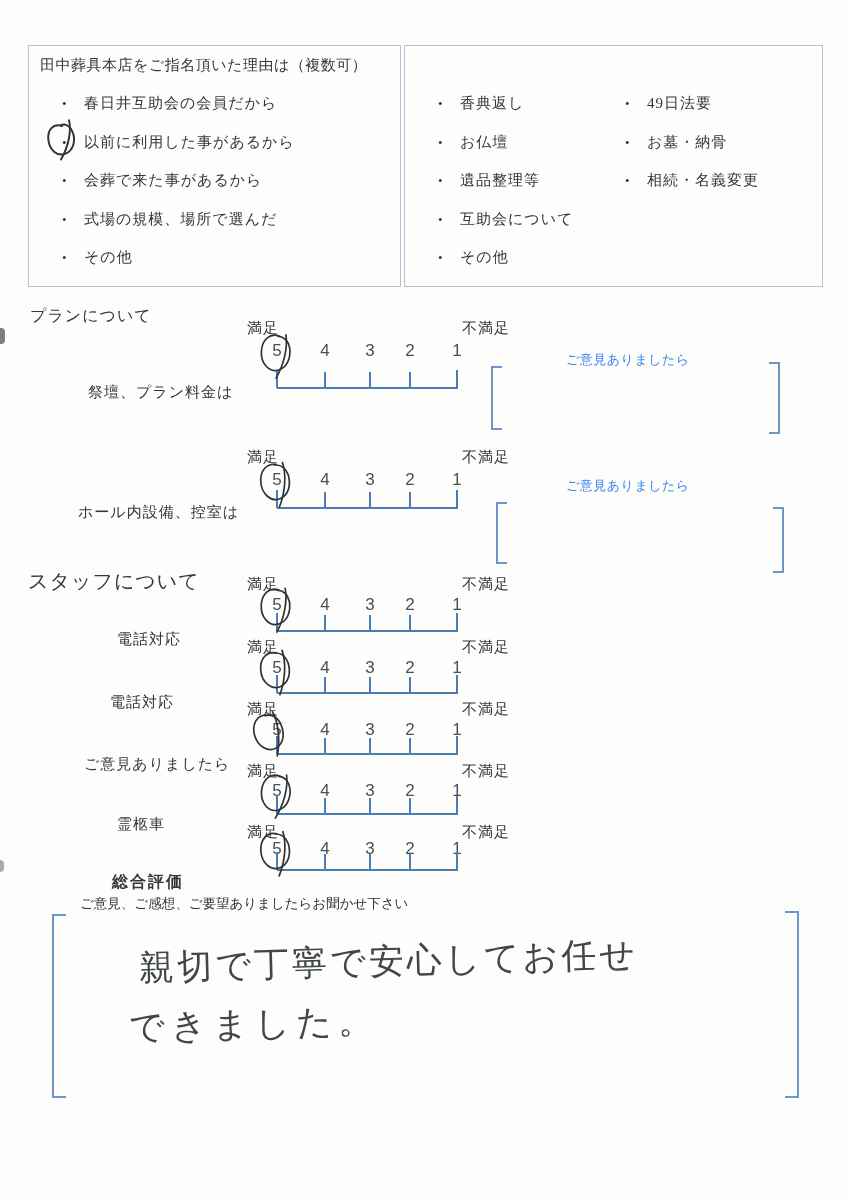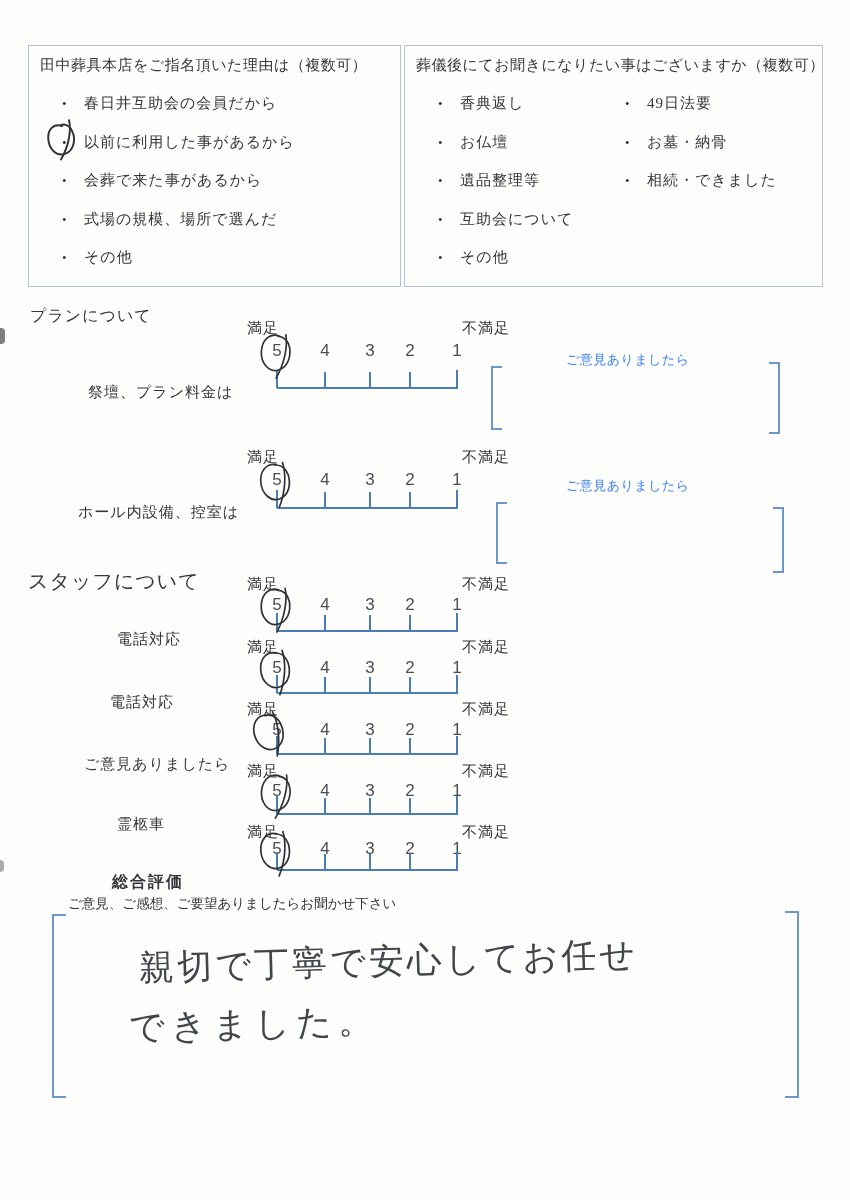--- a/index.html
+++ b/index.html
@@ -50,21 +50,21 @@
   .bracket.br{border-right:2px solid #6d97ca;}
   .bracket.br::before{right:0; top:0;} .bracket.br::after{right:0; bottom:0;}
   .bracket.big{width:15px;}
   .bracket.big::before,.bracket.big::after{width:12px;}
   .cg1-lbl{left:533px; top:351px;} .cg2-lbl{left:533px; top:477px;}
   .cg1-bl{left:491px; top:366px; height:64px;}
   .cg1-br{left:768px; top:362px; height:72px;}
   .cg2-bl{left:496px; top:502px; height:62px;}
   .cg2-br{left:772px; top:507px; height:66px;}
   
-  .free-prompt{position:absolute; left:68px; top:895px; font-size:13.5px; letter-spacing:0; white-space:nowrap; color:#2f3236;text-align:center;}
+  .free-prompt{position:absolute; left:80px; top:895px; font-size:13.5px; letter-spacing:0; white-space:nowrap; color:#2f3236;text-align:center;}
   .free-bl{left:52px; top:914px; height:184px;}
   .free-br{left:784px; top:911px; height:187px;}
   .handwriting{position:absolute; left:140px; top:932px; width:560px; transform:rotate(-1.6deg);
     color:#41464c; font-size:35px; letter-spacing:3px; line-height:1.68; white-space:nowrap;}
   .handwriting .hw2{margin-left:-12px; letter-spacing:6px;}
   
   .edge-mark{position:absolute; left:0; background:#474747; border-radius:0 4px 4px 0;}
   .em1{top:328px; width:5px; height:16px; opacity:.7;}
   .em2{top:860px; width:4px; height:12px; opacity:.45;}
   svg{display:block;}
@@ -96,21 +96,20 @@
     </div>
     <div class="opt-item col1 i3">
       <span class="bullet">•</span><span>式場の規模、場所で選んだ</span>
     </div>
     <div class="opt-item col1 i4">
       <span class="bullet">•</span><span>その他</span>
     </div>
   </div>
 
   <div class="optbox box-right">
-    <div class="boxtitle">葬儀後にてお聞きになりたい事はございますか（複数可）</div>
     <div class="opt-item col1 i0">
       <span class="bullet">•</span><span>香典返し</span>
     </div>
     <div class="opt-item col1 i1">
       <span class="bullet">•</span><span>お仏壇</span>
     </div>
     <div class="opt-item col1 i2">
       <span class="bullet">•</span><span>遺品整理等</span>
     </div>
     <div class="opt-item col1 i3">
@@ -119,21 +118,21 @@
     <div class="opt-item col1 i4">
       <span class="bullet">•</span><span>その他</span>
     </div>
     <div class="opt-item col2 i0">
       <span class="bullet">•</span><span>49日法要</span>
     </div>
     <div class="opt-item col2 i1">
       <span class="bullet">•</span><span>お墓・納骨</span>
     </div>
     <div class="opt-item col2 i2">
-      <span class="bullet">•</span><span>相続・できました</span>
+      <span class="bullet">•</span><span>相続・名義変更</span>
     </div>
   </div>
 
   <div class="sec-head plan-head">プランについて</div>
   <div class="sec-head staff-head">スタッフについて</div>
 
   <div class="rrow r1">
     <span class="rlabel">祭壇、プラン料金は</span>
     <span class="manzoku">満足</span>
     <span class="fumanzoku">不満足</span>

